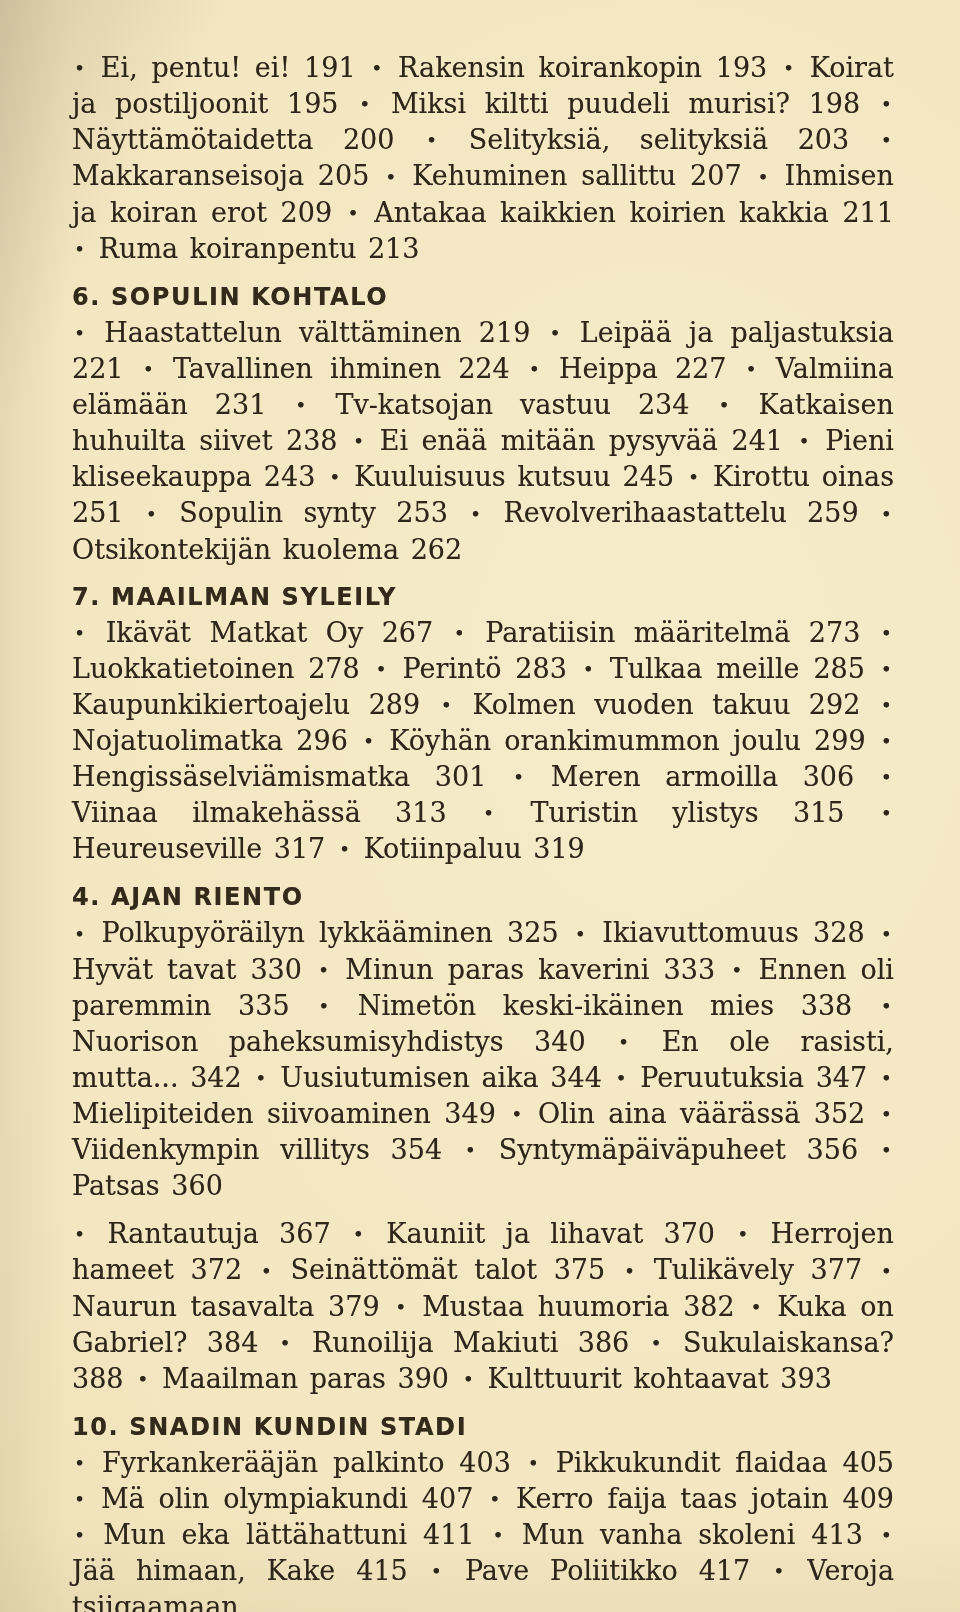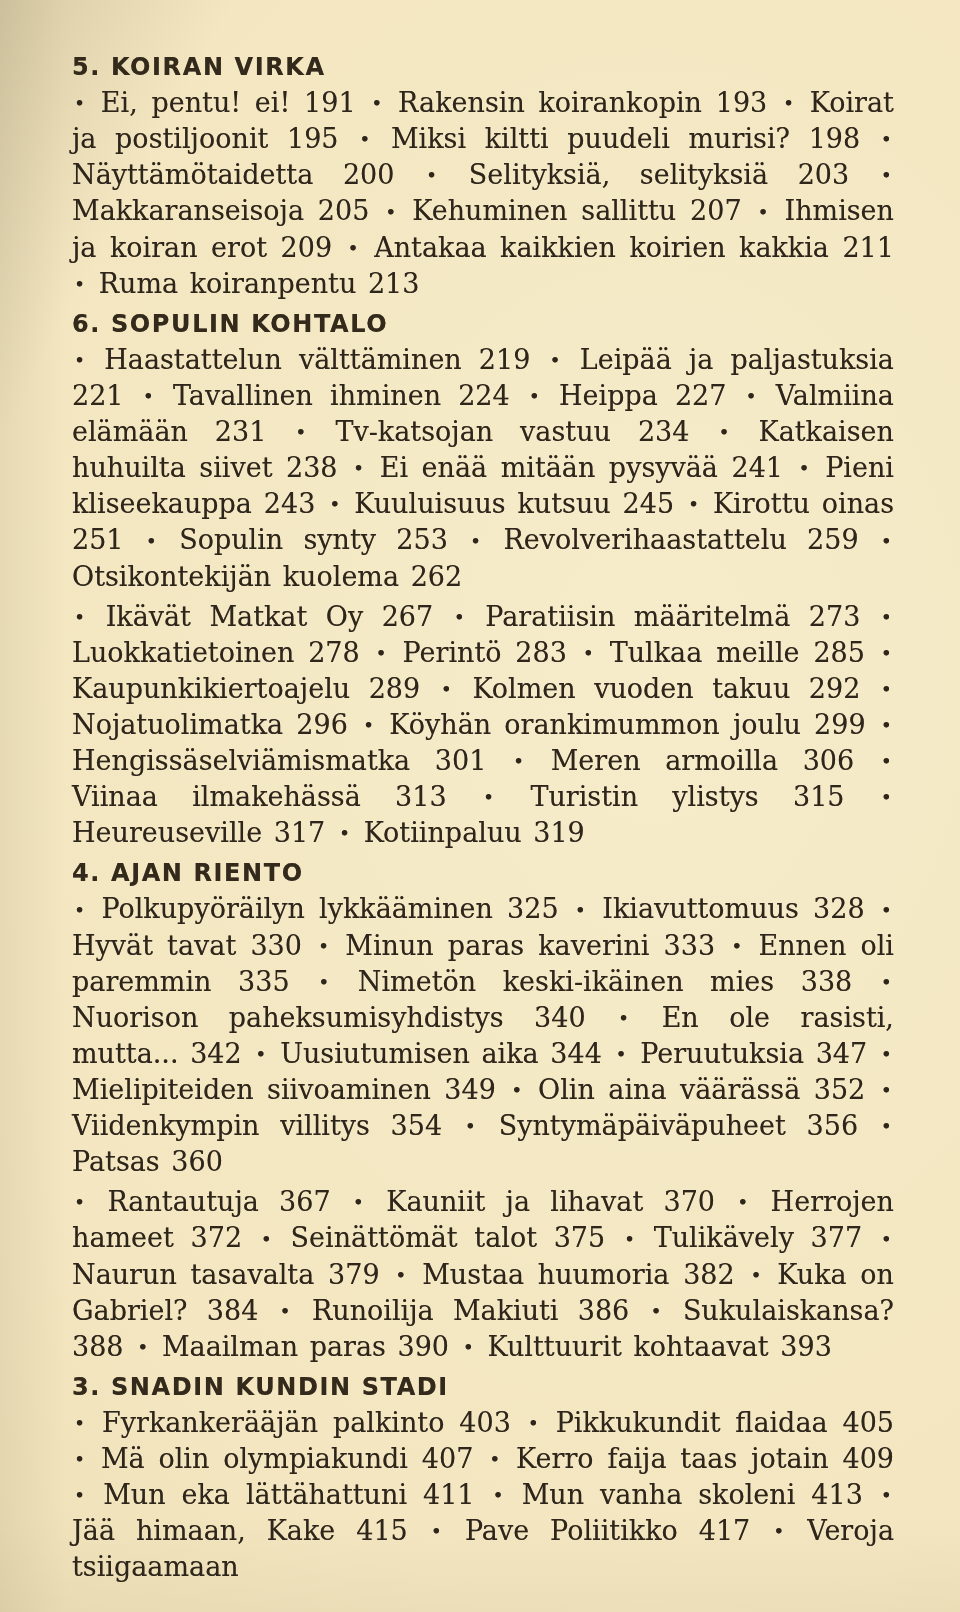--- a/index.html
+++ b/index.html
@@ -19,21 +19,21 @@
     font-size: 27px;
     line-height: 35px;
     color: #2e251b;
     background:
       linear-gradient(118deg, rgba(110,100,70,0.20) 0%, rgba(110,100,70,0) 13%),
       linear-gradient(90deg, rgba(110,100,70,0.10) 0%, rgba(110,100,70,0) 7%),
       linear-gradient(0deg, rgba(110,100,70,0.06) 0%, rgba(110,100,70,0) 6%),
       radial-gradient(135% 105% at 68% 42%, #f6ecca 0%, #f3e6c0 55%, #eadbb0 100%);
   }
   .toc-section { margin: 0; }
-  .toc-section + .toc-section { margin-top: 5px; }
+  .toc-section + .toc-section { margin-top: 13px; }
   .sec-heading {
     font-family: "DejaVu Sans", sans-serif;
     font-weight: bold;
     font-size: 24px;
     letter-spacing: 1.6px;
     line-height: 35px;
     margin: 0;
     color: #332a1c;
     text-shadow: 0 0 0.6px rgba(51,42,28,0.55);
   }
@@ -49,41 +49,41 @@
     padding: 0 2px;
   }
   .entry-page { white-space: nowrap; }
 </style>
 </head>
 <body>
 
 <div class="page">
   <div>
   <section class="toc-section">
-    <h2 class="sec-heading">5. KOIRAN VIRKA</h2>
     <p class="sec-body"><span class="bullet">•</span> <span class="entry-title">Ei, pentu! ei!</span> <span class="entry-page">191</span> <span class="bullet">•</span> <span class="entry-title">Rakensin koirankopin</span> <span class="entry-page">193</span> <span class="bullet">•</span> <span class="entry-title">Koirat ja postiljoonit</span> <span class="entry-page">195</span> <span class="bullet">•</span> <span class="entry-title">Miksi kiltti puudeli murisi?</span> <span class="entry-page">198</span> <span class="bullet">•</span> <span class="entry-title">Näyttämötaidetta</span> <span class="entry-page">200</span> <span class="bullet">•</span> <span class="entry-title">Selityksiä, selityksiä</span> <span class="entry-page">203</span> <span class="bullet">•</span> <span class="entry-title">Makkaranseisoja</span> <span class="entry-page">205</span> <span class="bullet">•</span> <span class="entry-title">Kehuminen sallittu</span> <span class="entry-page">207</span> <span class="bullet">•</span> <span class="entry-title">Ihmisen ja koiran erot</span> <span class="entry-page">209</span> <span class="bullet">•</span> <span class="entry-title">Antakaa kaikkien koirien kakkia</span> <span class="entry-page">211</span> <span class="bullet">•</span> <span class="entry-title">Ruma koiranpentu</span> <span class="entry-page">213</span> </p>
   </section>
 
   <section class="toc-section">
     <h2 class="sec-heading">6. SOPULIN KOHTALO</h2>
     <p class="sec-body"><span class="bullet">•</span> <span class="entry-title">Haastattelun välttäminen</span> <span class="entry-page">219</span> <span class="bullet">•</span> <span class="entry-title">Leipää ja paljastuksia</span> <span class="entry-page">221</span> <span class="bullet">•</span> <span class="entry-title">Tavallinen ihminen</span> <span class="entry-page">224</span> <span class="bullet">•</span> <span class="entry-title">Heippa</span> <span class="entry-page">227</span> <span class="bullet">•</span> <span class="entry-title">Valmiina elämään</span> <span class="entry-page">231</span> <span class="bullet">•</span> <span class="entry-title">Tv-katsojan vastuu</span> <span class="entry-page">234</span> <span class="bullet">•</span> <span class="entry-title">Katkaisen huhuilta siivet</span> <span class="entry-page">238</span> <span class="bullet">•</span> <span class="entry-title">Ei enää mitään pysyvää</span> <span class="entry-page">241</span> <span class="bullet">•</span> <span class="entry-title">Pieni kliseekauppa</span> <span class="entry-page">243</span> <span class="bullet">•</span> <span class="entry-title">Kuuluisuus kutsuu</span> <span class="entry-page">245</span> <span class="bullet">•</span> <span class="entry-title">Kirottu oinas</span> <span class="entry-page">251</span> <span class="bullet">•</span> <span class="entry-title">Sopulin synty</span> <span class="entry-page">253</span> <span class="bullet">•</span> <span class="entry-title">Revolverihaastattelu</span> <span class="entry-page">259</span> <span class="bullet">•</span> <span class="entry-title">Otsikontekijän kuolema</span> <span class="entry-page">262</span> </p>
   </section>
 
   <section class="toc-section">
+    <h2 class="sec-heading">7. MAAILMAN SYLEILY</h2>
     <p class="sec-body"><span class="bullet">•</span> <span class="entry-title">Ikävät Matkat Oy</span> <span class="entry-page">267</span> <span class="bullet">•</span> <span class="entry-title">Paratiisin määritelmä</span> <span class="entry-page">273</span> <span class="bullet">•</span> <span class="entry-title">Luokkatietoinen</span> <span class="entry-page">278</span> <span class="bullet">•</span> <span class="entry-title">Perintö</span> <span class="entry-page">283</span> <span class="bullet">•</span> <span class="entry-title">Tulkaa meille</span> <span class="entry-page">285</span> <span class="bullet">•</span> <span class="entry-title">Kaupunkikiertoajelu</span> <span class="entry-page">289</span> <span class="bullet">•</span> <span class="entry-title">Kolmen vuoden takuu</span> <span class="entry-page">292</span> <span class="bullet">•</span> <span class="entry-title">Nojatuolimatka</span> <span class="entry-page">296</span> <span class="bullet">•</span> <span class="entry-title">Köyhän orankimummon joulu</span> <span class="entry-page">299</span> <span class="bullet">•</span> <span class="entry-title">Hengissäselviämismatka</span> <span class="entry-page">301</span> <span class="bullet">•</span> <span class="entry-title">Meren armoilla</span> <span class="entry-page">306</span> <span class="bullet">•</span> <span class="entry-title">Viinaa ilmakehässä</span> <span class="entry-page">313</span> <span class="bullet">•</span> <span class="entry-title">Turistin ylistys</span> <span class="entry-page">315</span> <span class="bullet">•</span> <span class="entry-title">Heureuseville</span> <span class="entry-page">317</span> <span class="bullet">•</span> <span class="entry-title">Kotiinpaluu</span> <span class="entry-page">319</span> </p>
   </section>
 
   <section class="toc-section">
     <h2 class="sec-heading">4. AJAN RIENTO</h2>
     <p class="sec-body"><span class="bullet">•</span> <span class="entry-title">Polkupyöräilyn lykkääminen</span> <span class="entry-page">325</span> <span class="bullet">•</span> <span class="entry-title">Ikiavuttomuus</span> <span class="entry-page">328</span> <span class="bullet">•</span> <span class="entry-title">Hyvät tavat</span> <span class="entry-page">330</span> <span class="bullet">•</span> <span class="entry-title">Minun paras kaverini</span> <span class="entry-page">333</span> <span class="bullet">•</span> <span class="entry-title">Ennen oli paremmin</span> <span class="entry-page">335</span> <span class="bullet">•</span> <span class="entry-title">Nimetön keski-ikäinen mies</span> <span class="entry-page">338</span> <span class="bullet">•</span> <span class="entry-title">Nuorison paheksumisyhdistys</span> <span class="entry-page">340</span> <span class="bullet">•</span> <span class="entry-title">En ole rasisti, mutta...</span> <span class="entry-page">342</span> <span class="bullet">•</span> <span class="entry-title">Uusiutumisen aika</span> <span class="entry-page">344</span> <span class="bullet">•</span> <span class="entry-title">Peruutuksia</span> <span class="entry-page">347</span> <span class="bullet">•</span> <span class="entry-title">Mielipiteiden siivoaminen</span> <span class="entry-page">349</span> <span class="bullet">•</span> <span class="entry-title">Olin aina väärässä</span> <span class="entry-page">352</span> <span class="bullet">•</span> <span class="entry-title">Viidenkympin villitys</span> <span class="entry-page">354</span> <span class="bullet">•</span> <span class="entry-title">Syntymäpäiväpuheet</span> <span class="entry-page">356</span> <span class="bullet">•</span> <span class="entry-title">Patsas</span> <span class="entry-page">360</span> </p>
   </section>
 
   <section class="toc-section">
     <p class="sec-body"><span class="bullet">•</span> <span class="entry-title">Rantautuja</span> <span class="entry-page">367</span> <span class="bullet">•</span> <span class="entry-title">Kauniit ja lihavat</span> <span class="entry-page">370</span> <span class="bullet">•</span> <span class="entry-title">Herrojen hameet</span> <span class="entry-page">372</span> <span class="bullet">•</span> <span class="entry-title">Seinättömät talot</span> <span class="entry-page">375</span> <span class="bullet">•</span> <span class="entry-title">Tulikävely</span> <span class="entry-page">377</span> <span class="bullet">•</span> <span class="entry-title">Naurun tasavalta</span> <span class="entry-page">379</span> <span class="bullet">•</span> <span class="entry-title">Mustaa huumoria</span> <span class="entry-page">382</span> <span class="bullet">•</span> <span class="entry-title">Kuka on Gabriel?</span> <span class="entry-page">384</span> <span class="bullet">•</span> <span class="entry-title">Runoilija Makiuti</span> <span class="entry-page">386</span> <span class="bullet">•</span> <span class="entry-title">Sukulaiskansa?</span> <span class="entry-page">388</span> <span class="bullet">•</span> <span class="entry-title">Maailman paras</span> <span class="entry-page">390</span> <span class="bullet">•</span> <span class="entry-title">Kulttuurit kohtaavat</span> <span class="entry-page">393</span> </p>
   </section>
 
   <section class="toc-section">
-    <h2 class="sec-heading">3. SNADIN KUNDIN STADI</h2>
+    <h2 class="sec-heading">10. SNADIN KUNDIN STADI</h2>
     <p class="sec-body"><span class="bullet">•</span> <span class="entry-title">Fyrkankerääjän palkinto</span> <span class="entry-page">403</span> <span class="bullet">•</span> <span class="entry-title">Pikkukundit flaidaa</span> <span class="entry-page">405</span> <span class="bullet">•</span> <span class="entry-title">Mä olin olympiakundi</span> <span class="entry-page">407</span> <span class="bullet">•</span> <span class="entry-title">Kerro faija taas jotain</span> <span class="entry-page">409</span> <span class="bullet">•</span> <span class="entry-title">Mun eka lättähattuni</span> <span class="entry-page">411</span> <span class="bullet">•</span> <span class="entry-title">Mun vanha skoleni</span> <span class="entry-page">413</span> <span class="bullet">•</span> <span class="entry-title">Jää himaan, Kake</span> <span class="entry-page">415</span> <span class="bullet">•</span> <span class="entry-title">Pave Poliitikko</span> <span class="entry-page">417</span> <span class="bullet">•</span> <span class="entry-title">Veroja tsiigaamaan</span>           </p>
   </section>
 
 </div>
 </div>
 
 </body></html>

